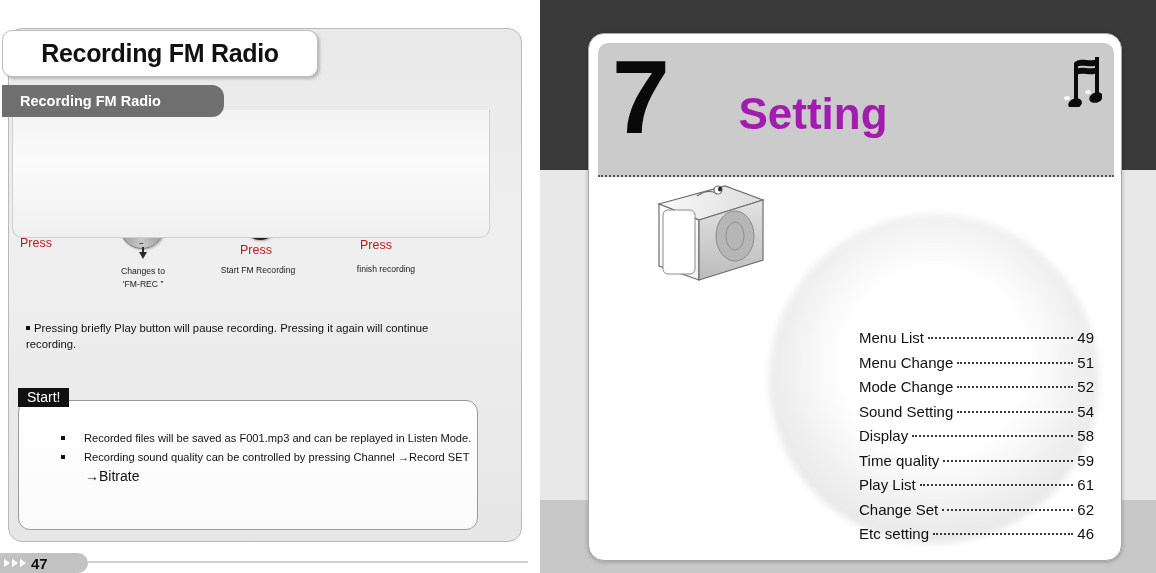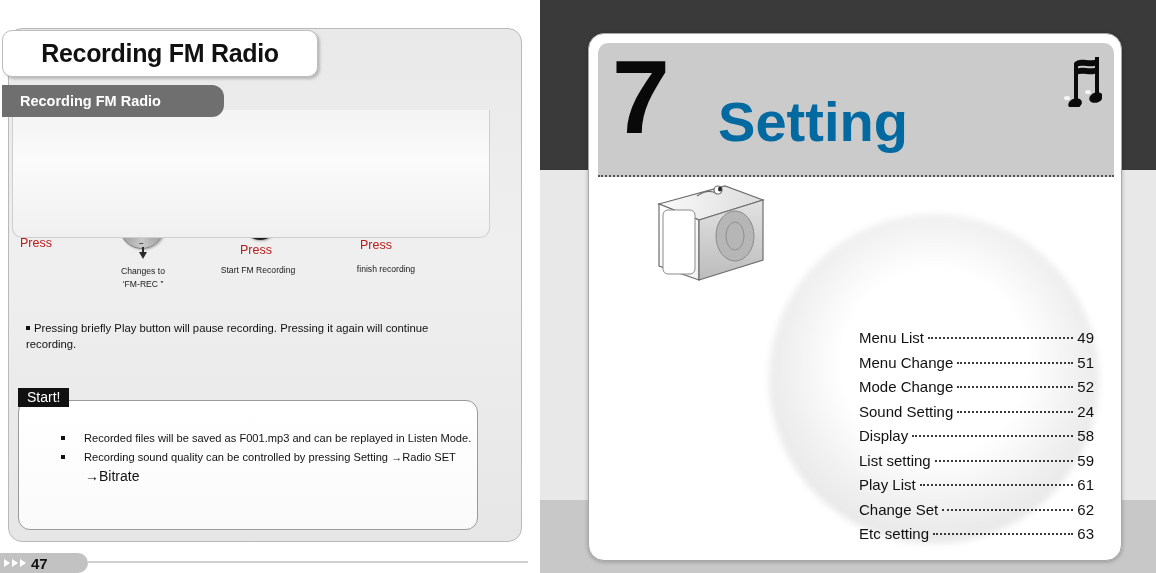--- a/index.html
+++ b/index.html
@@ -189,21 +189,21 @@
     overflow: hidden;
   }
   .rp-card-inner { position: absolute; inset: 4px; border: 1.5px solid #ffffff; border-radius: 13px; }
 
   .chap-head {
     position: absolute; left: 9px; top: 9px; width: 516px; height: 134px;
     background: #cbcbcb; border-radius: 10px 10px 0 0;
     border-bottom: 2px dotted #555;
   }
   .chap-num { position: absolute; left: 14px; top: 2px; font-size: 104px; font-weight: bold; color: #090909; line-height: 104px; font-family: "Liberation Sans", sans-serif; }
-  .chap-title { position: absolute; left: 0; right: 86px; top: 46px; text-align: center; font-size: 56px; font-weight: bold; color: #0369a1; }
+  .chap-title { position: absolute; left: 0; right: 86px; top: 46px; text-align: center; font-size: 44px; font-weight: bold; color: #a21caf; }
   .note-icon { position: absolute; right: 12px; top: 8px; width: 52px; height: 56px; }
 
   .cube { position: absolute; left: 62px; top: 140px; width: 118px; height: 112px; }
 
   .glow {
     position: absolute; left: 180px; top: 180px; width: 330px; height: 330px;
     border-radius: 50%;
     background: radial-gradient(circle at 50% 45%, rgba(255,255,255,0) 38%, rgba(0,0,0,0.055) 58%, rgba(0,0,0,0.085) 72%, rgba(255,255,255,0) 88%);
     filter: blur(3px);
   }
@@ -344,21 +344,21 @@
     </div>
 
     <div class="note-box">
       <div class="note-list">
         <div class="ln">
           <span class="sq"></span>
           <span>Recorded files will be saved as F001.mp3 and can be replayed in Listen Mode.</span>
         </div>
         <div class="ln">
           <span class="sq"></span>
-          <span>Recording sound quality can be controlled by pressing Setting →Radio SET</span>
+          <span>Recording sound quality can be controlled by pressing Channel →Record SET</span>
         </div>
         <div class="ln" style="padding-left:24px;">
           <span class="arr">→Bitrate</span>
         </div>
       </div>
     </div>
     <div class="note-tag">Start!</div>
 
     <div class="footer-rule"></div>
     <div class="footer-pill">
@@ -432,44 +432,44 @@
             <span class="pg">51</span>
           </div>
         <div class="toc-row">
             <span class="nm">Mode Change</span>
             <span class="dots"></span>
             <span class="pg">52</span>
           </div>
         <div class="toc-row">
             <span class="nm">Sound Setting</span>
             <span class="dots"></span>
-            <span class="pg">24</span>
+            <span class="pg">54</span>
           </div>
         <div class="toc-row">
             <span class="nm">Display</span>
             <span class="dots"></span>
             <span class="pg">58</span>
           </div>
         <div class="toc-row">
-            <span class="nm">List setting</span>
+            <span class="nm">Time quality</span>
             <span class="dots"></span>
             <span class="pg">59</span>
           </div>
         <div class="toc-row">
             <span class="nm">Play List</span>
             <span class="dots"></span>
             <span class="pg">61</span>
           </div>
         <div class="toc-row">
             <span class="nm">Change Set</span>
             <span class="dots"></span>
             <span class="pg">62</span>
           </div>
         <div class="toc-row">
             <span class="nm">Etc setting</span>
             <span class="dots"></span>
-            <span class="pg">63</span>
+            <span class="pg">46</span>
           </div>
       </div>
     </div>
   </div>
 
 </div>
 
 </body></html>

